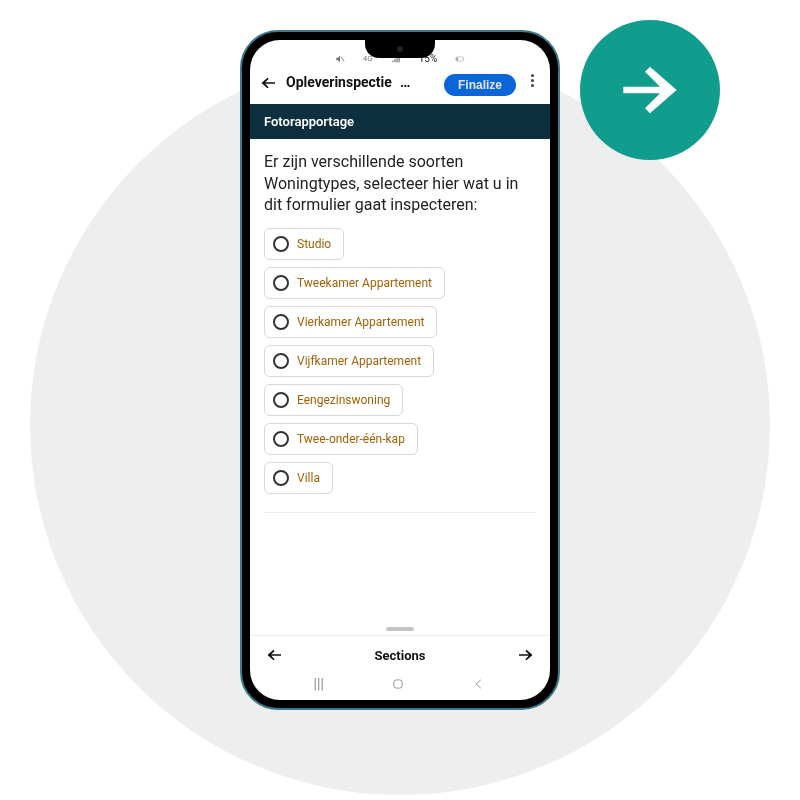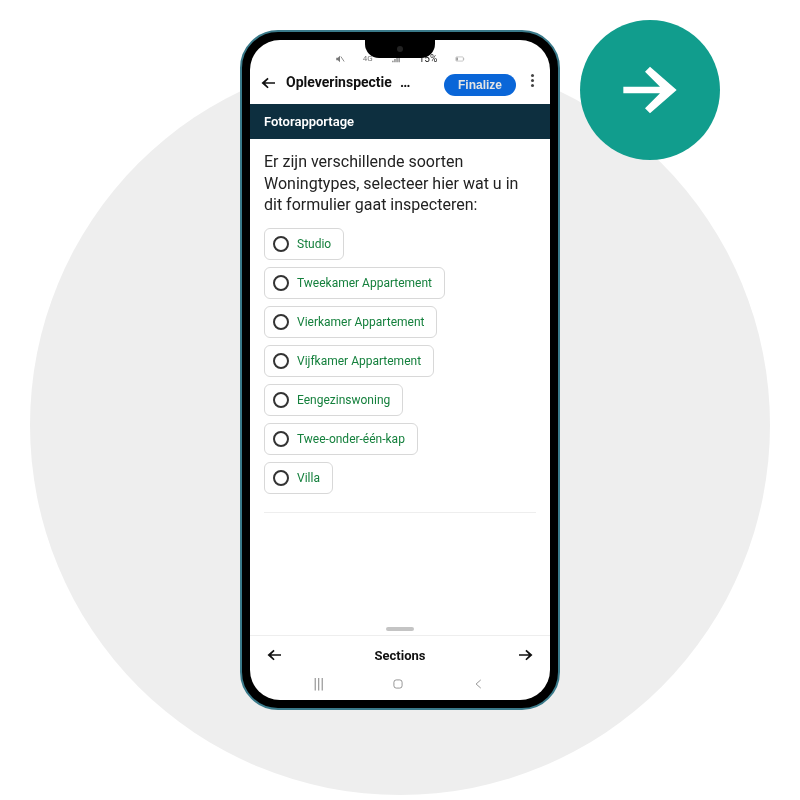--- a/index.html
+++ b/index.html
@@ -134,21 +134,21 @@
   }
   .options { display:flex; flex-direction:column; gap:7px; align-items:flex-start; }
   .option {
     border: 1px solid #d8d8d8;
     border-radius: 6px;
     padding: 7px 12px 7px 8px;
     display: inline-flex;
     align-items: center;
     gap: 8px;
     font-size: 12px;
-    color: #15803d;
+    color: #a16207;
     background:#fff;
   }
   .radio {
     width: 16px;
     height: 16px;
     border: 2px solid #333;
     border-radius: 50%;
     flex-shrink: 0;
   }
 

